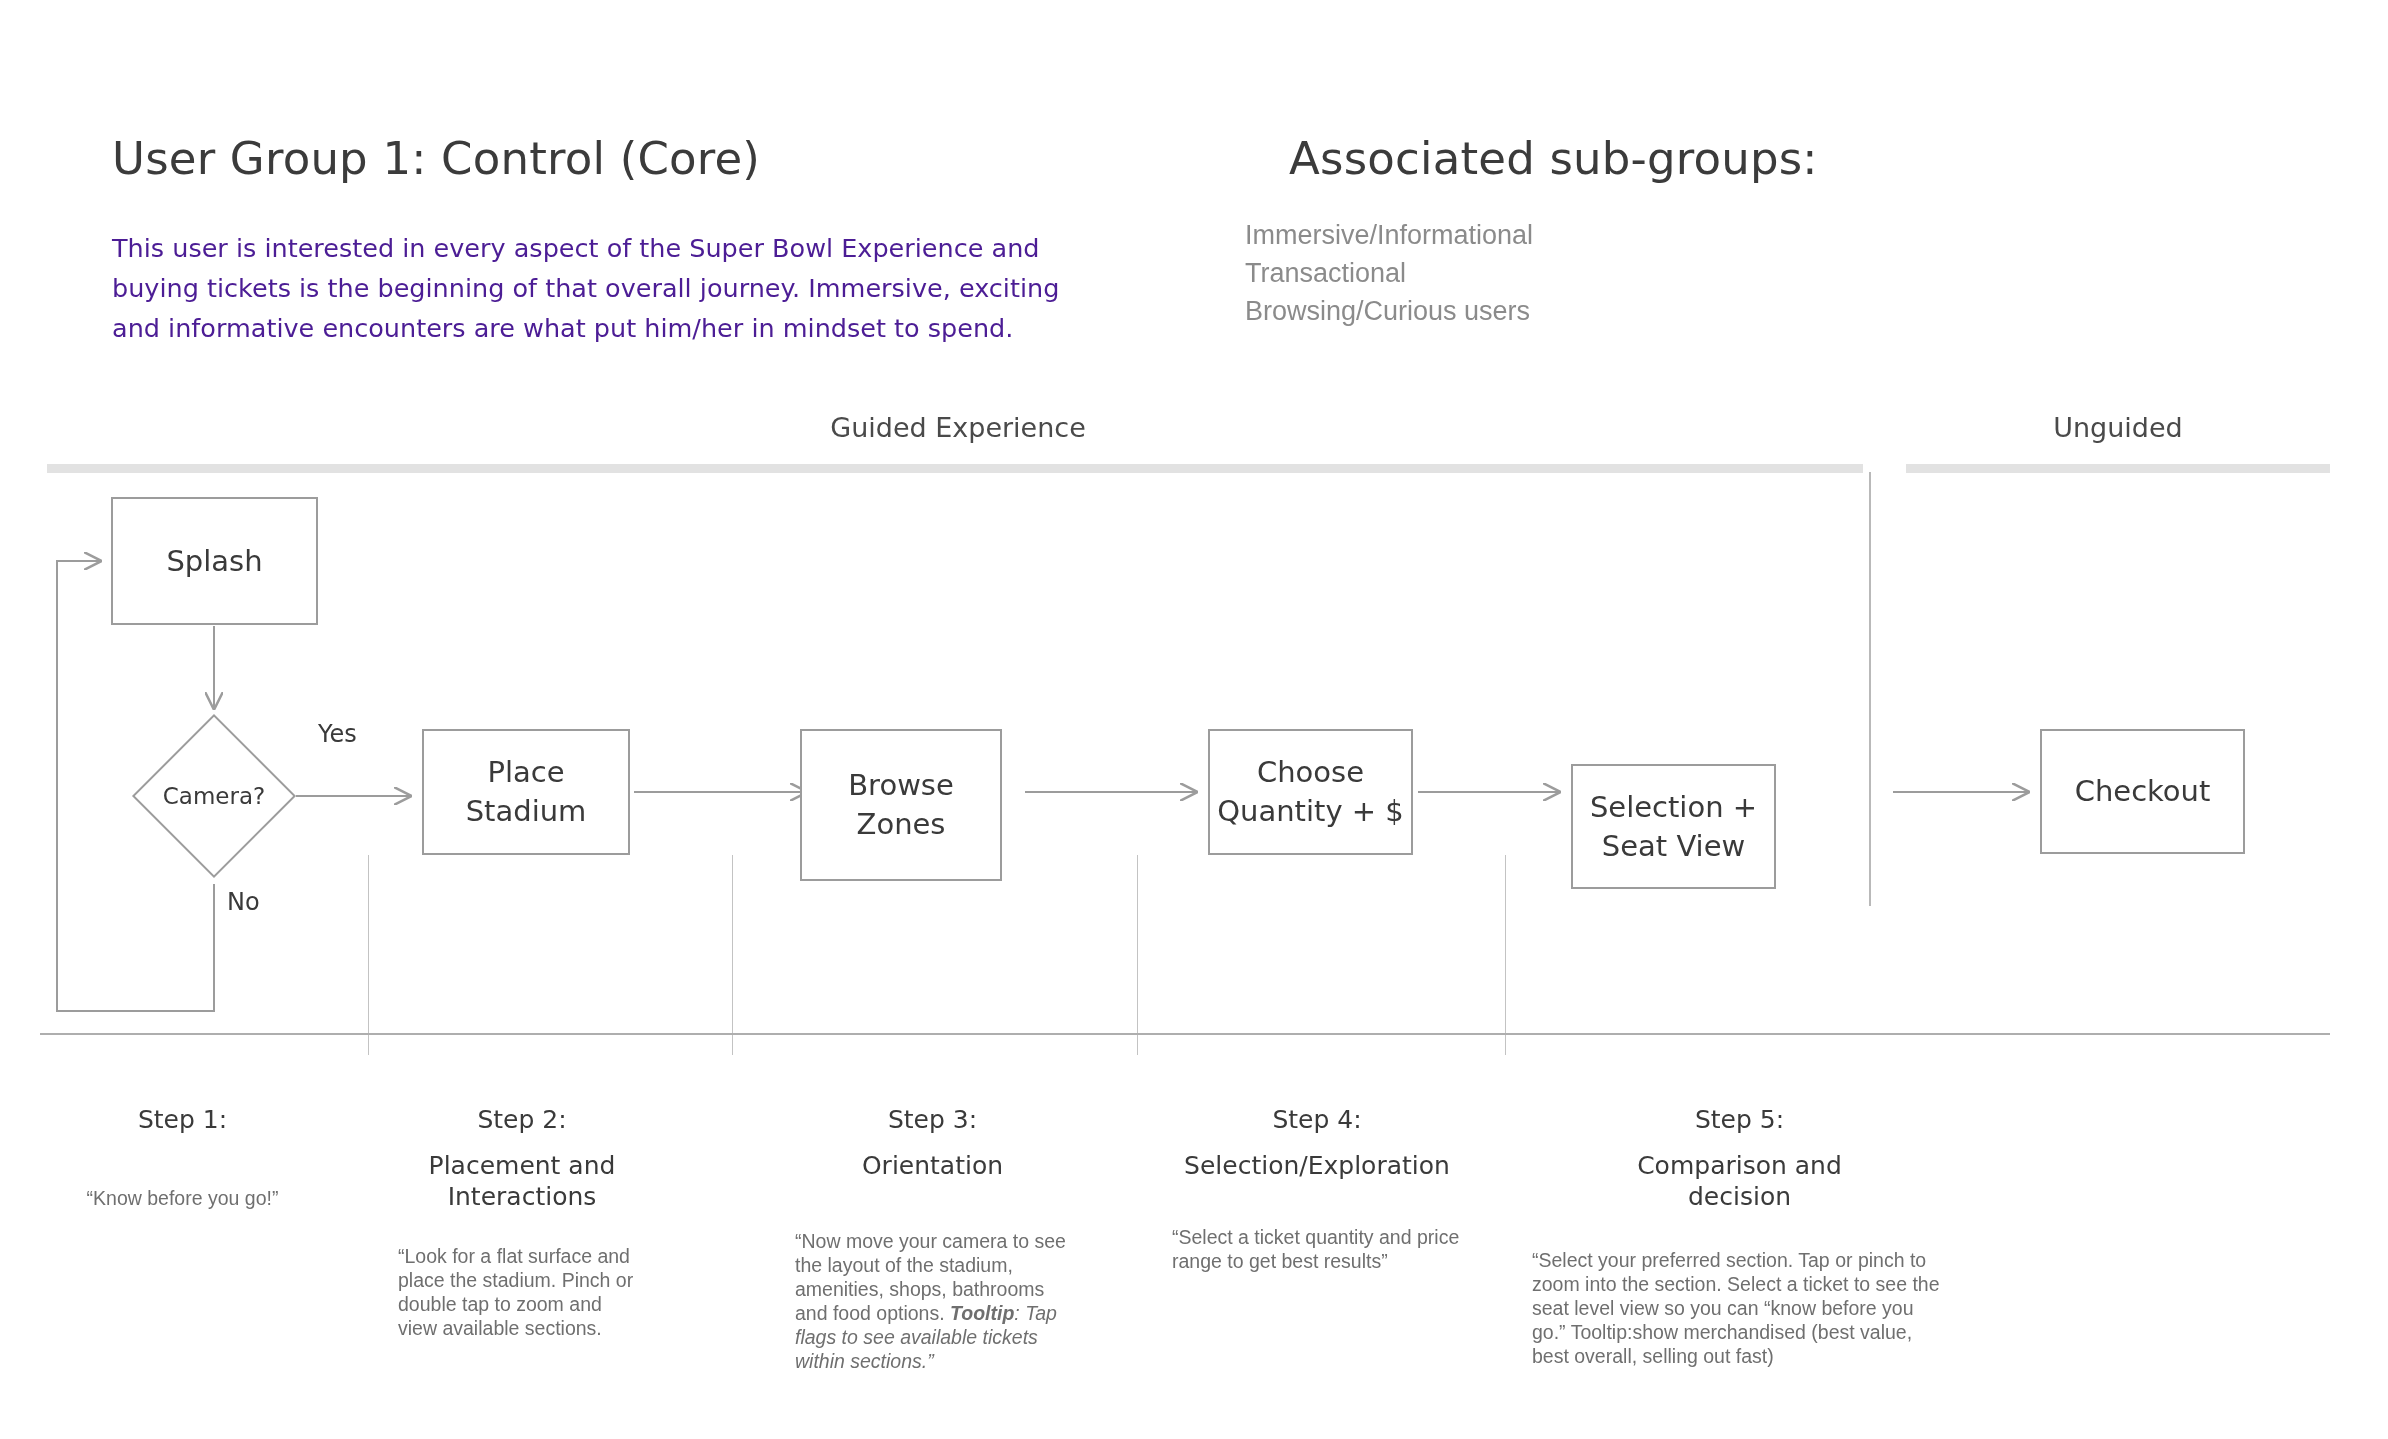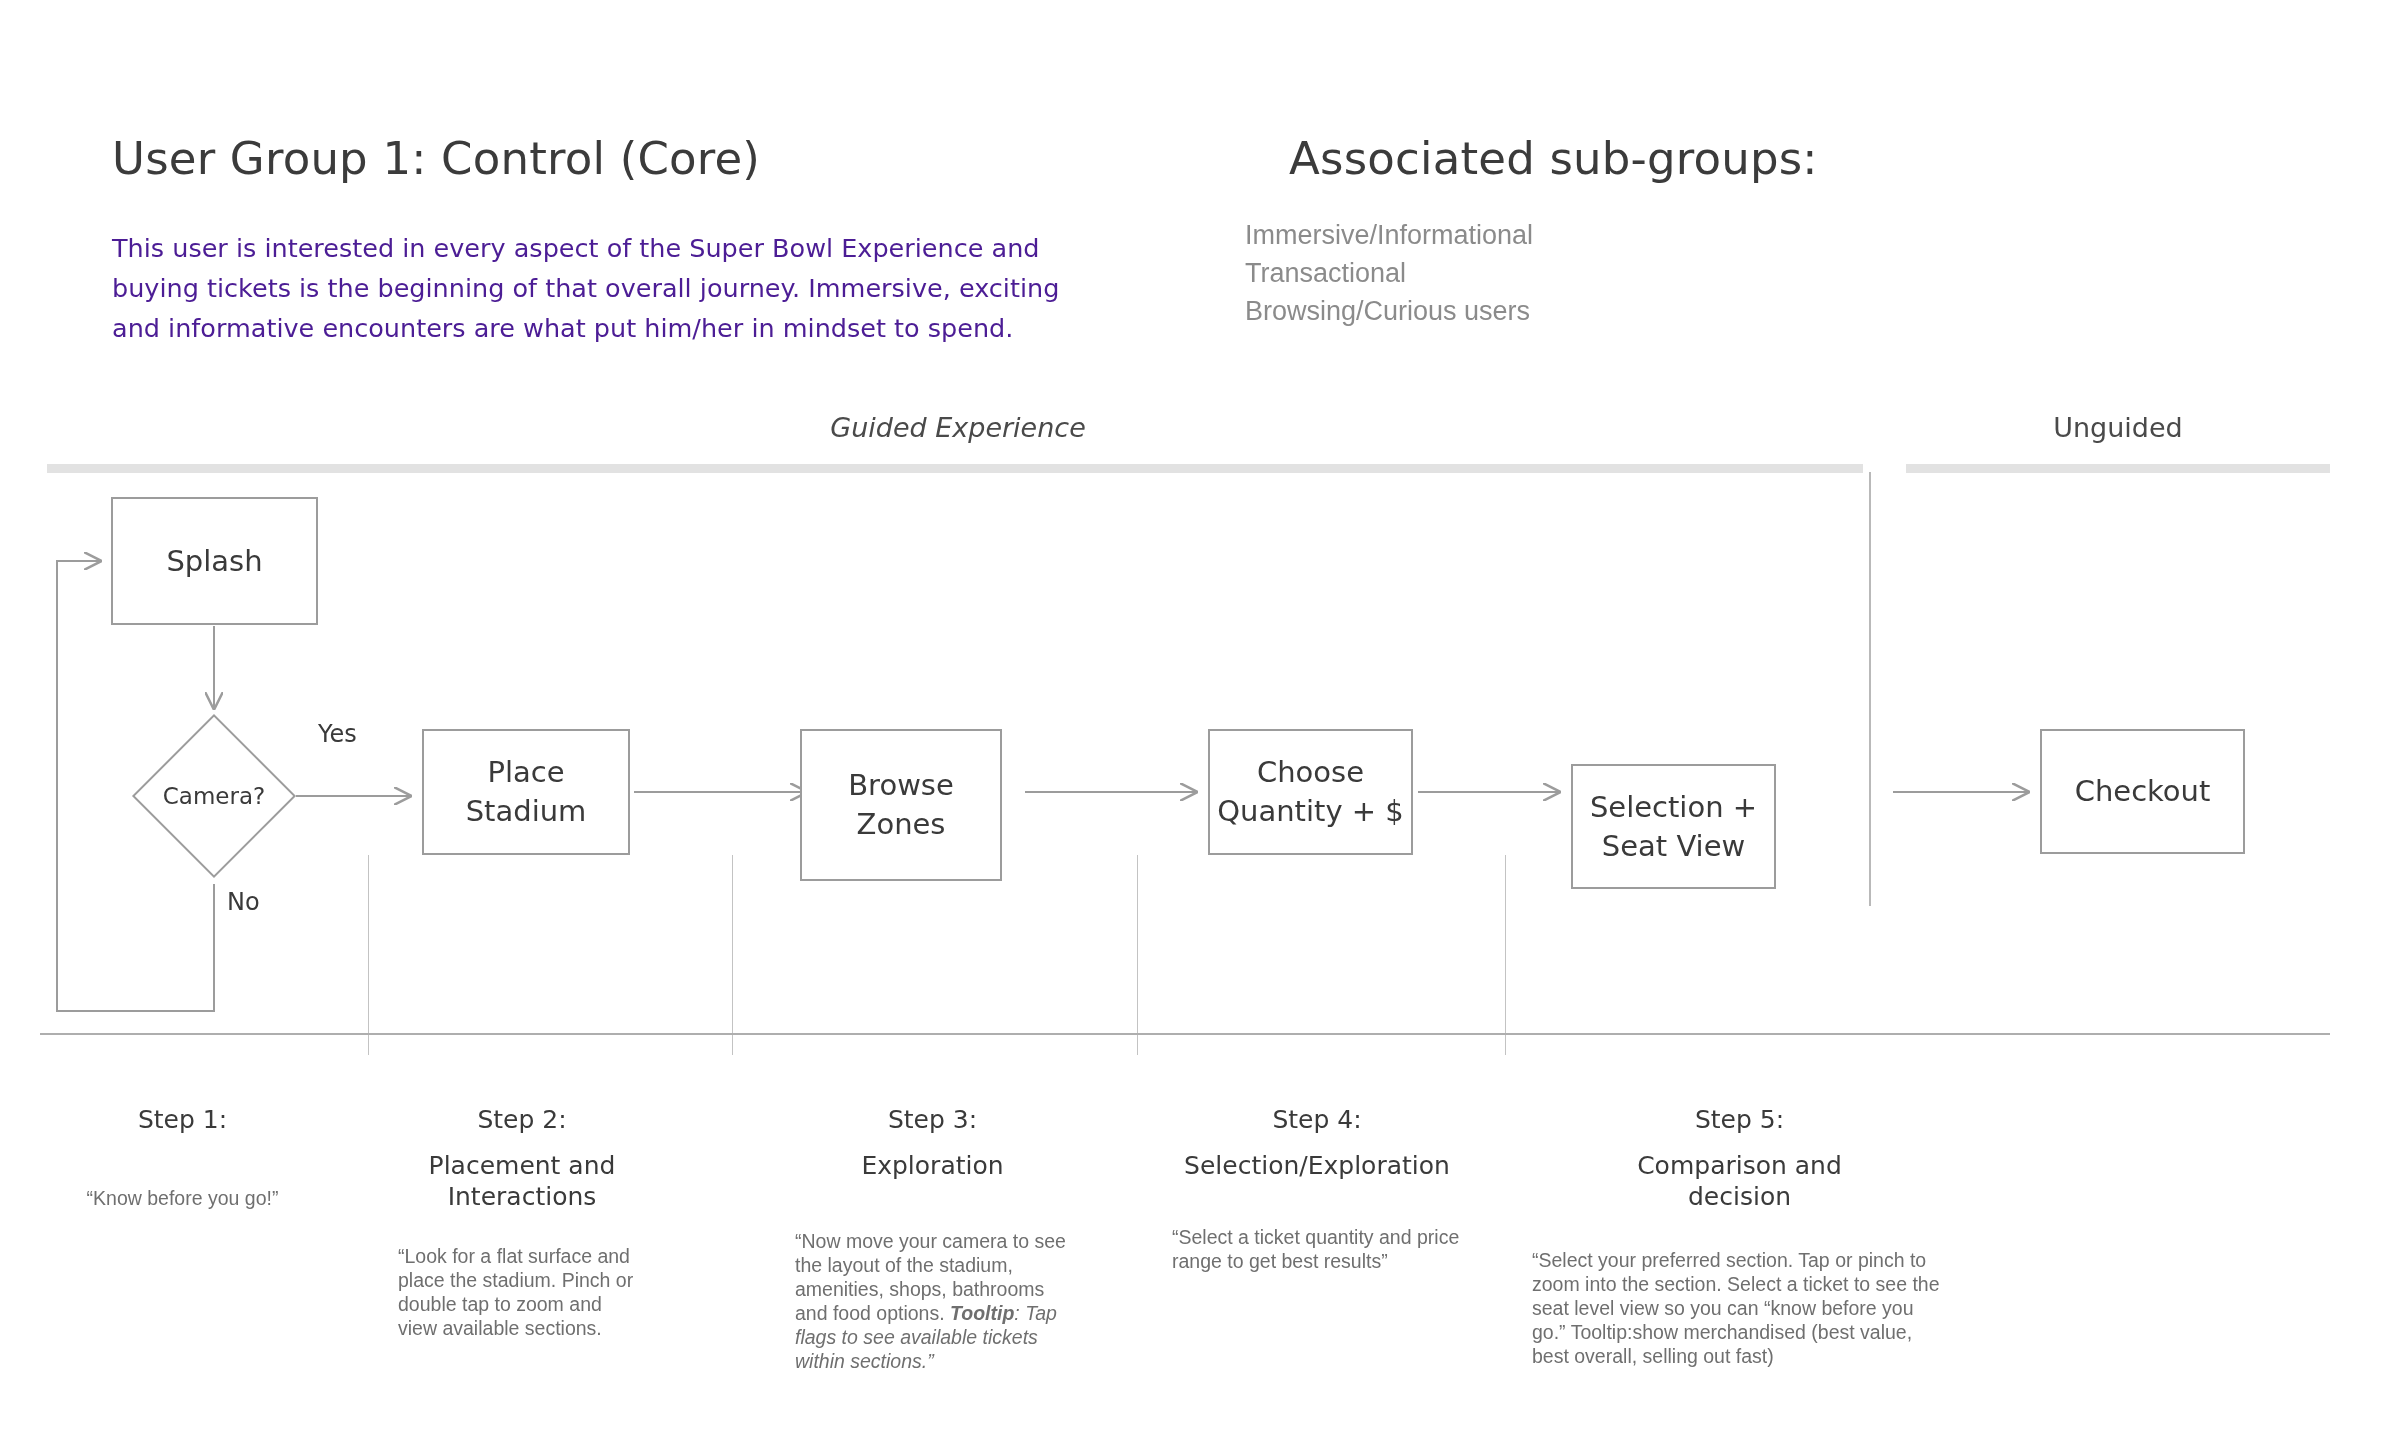--- a/index.html
+++ b/index.html
@@ -54,21 +54,21 @@
 
   
   .lane-label {
     position: absolute;
     font-family: "DejaVu Sans", sans-serif;
     font-size: 27px;
     color: #4a4a4a;
     white-space: nowrap;
     transform: translateX(-50%);
   }
-  #lane-label-guided   { left: 958px;  top: 412px; font-style: italic; }
+  #lane-label-guided   { left: 958px;  top: 412px; }
   #lane-label-unguided { left: 2118px; top: 412px; }
 
   .lane-bar {
     position: absolute;
     height: 9px;
     background: #e2e2e2;
   }
   #lane-bar-guided   { left: 47px;   top: 464px; width: 1816px; }
   #lane-bar-unguided { left: 1906px; top: 464px; width: 424px; }
 
@@ -310,21 +310,21 @@
     <p class="step-name">
       <span>Placement and</span><br>
       <span>Interactions</span>
     </p>
     <p class="step-quote">“Look for a flat surface and place the stadium. Pinch or double tap to zoom and view available sections.</p>
   </div>
 
   <div class="step-col" id="step-col-3">
     <p class="step-num">Step 3:</p>
     <p class="step-name">
-      <span>Exploration</span>
+      <span>Orientation</span>
     </p>
     <p class="step-quote" style="text-align:left;">
       <span>“Now move your camera to see the layout of the stadium, amenities, shops, bathrooms and food options. </span><b>Tooltip</b><i>: Tap flags to see available tickets within sections.”</i>
     </p>
   </div>
 
   <div class="step-col" id="step-col-4">
     <p class="step-num">Step 4:</p>
     <p class="step-name">
       <span>Selection/Exploration</span>

